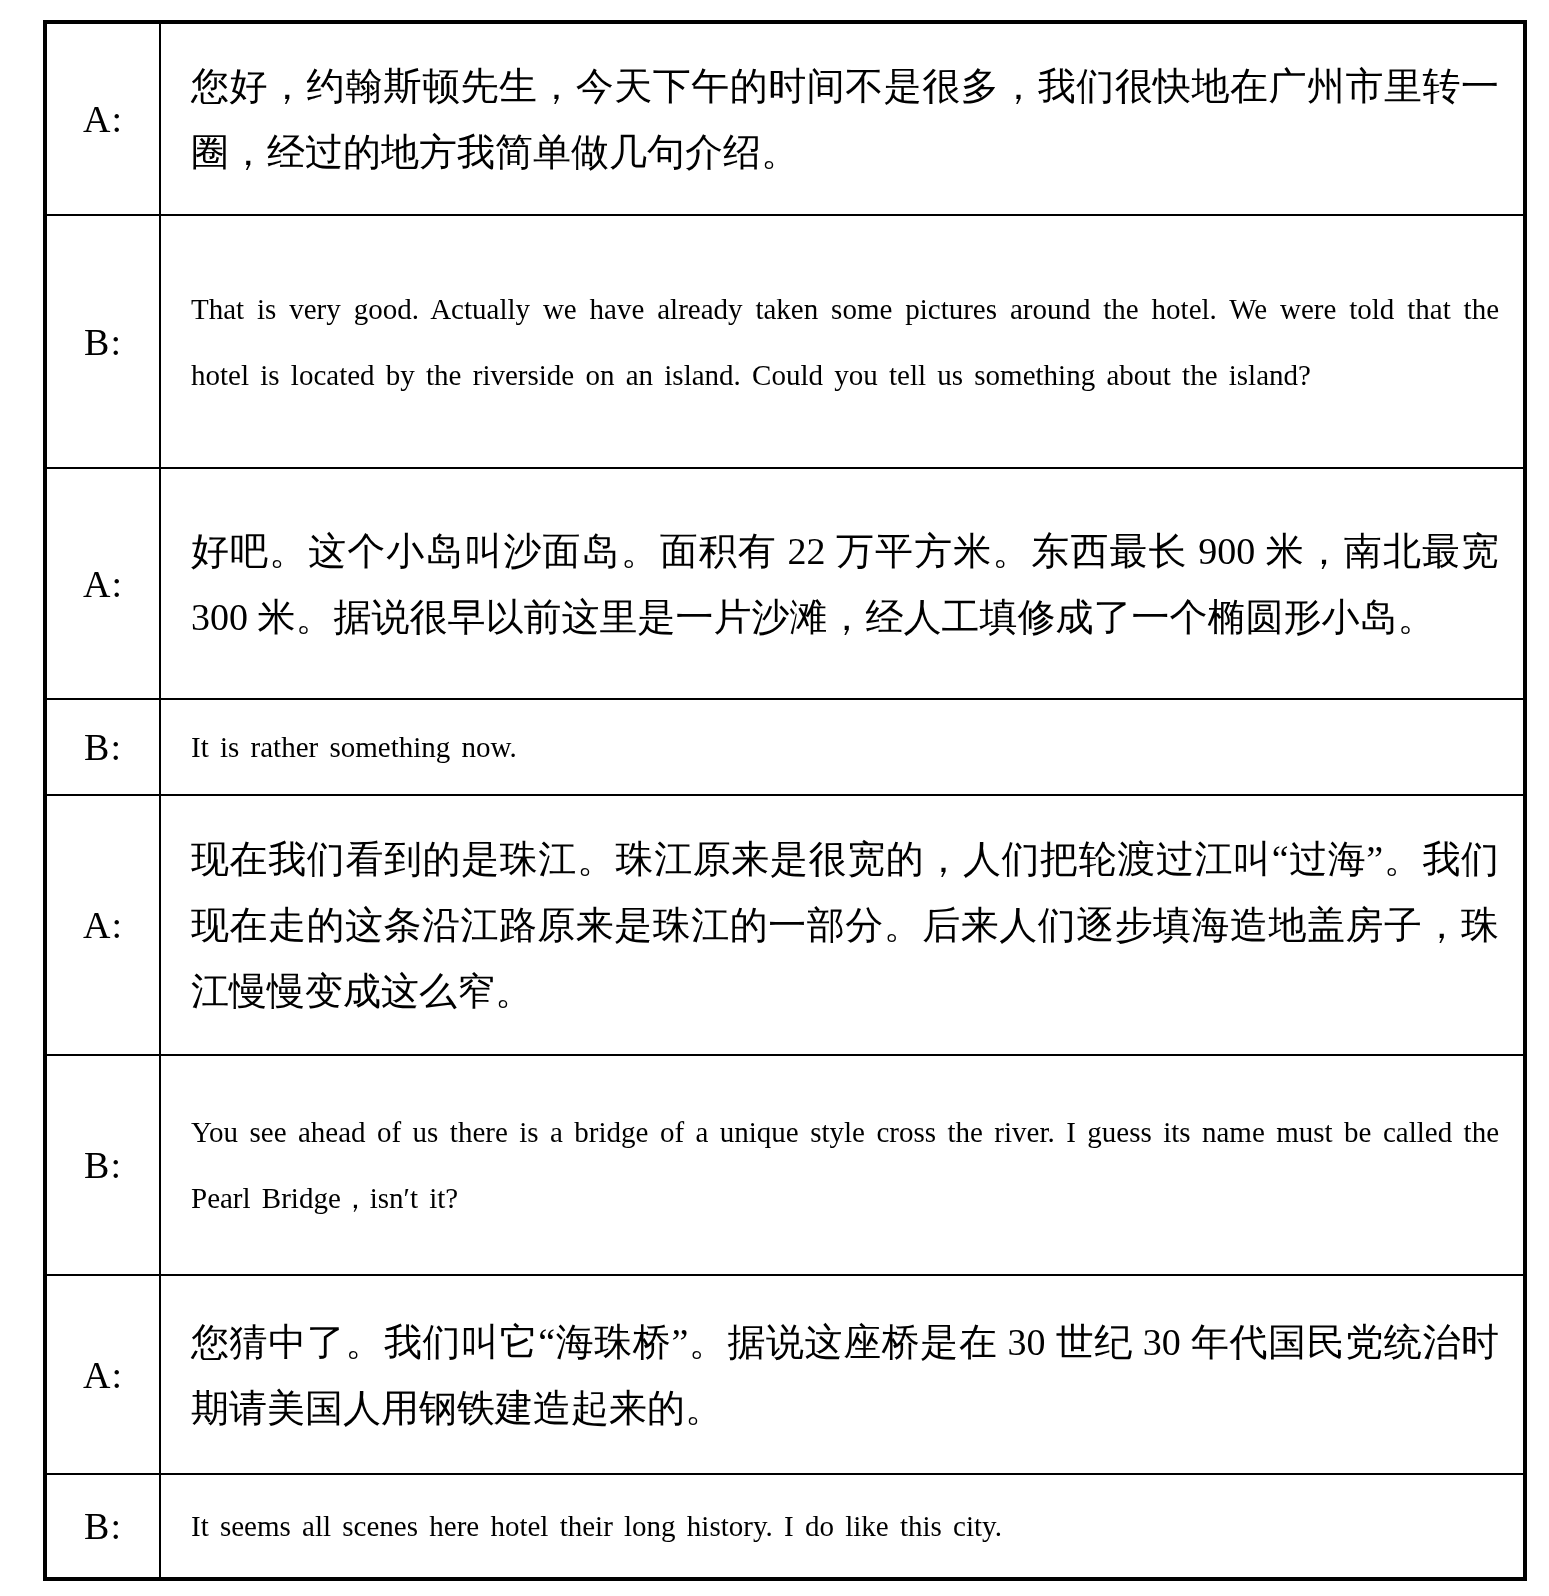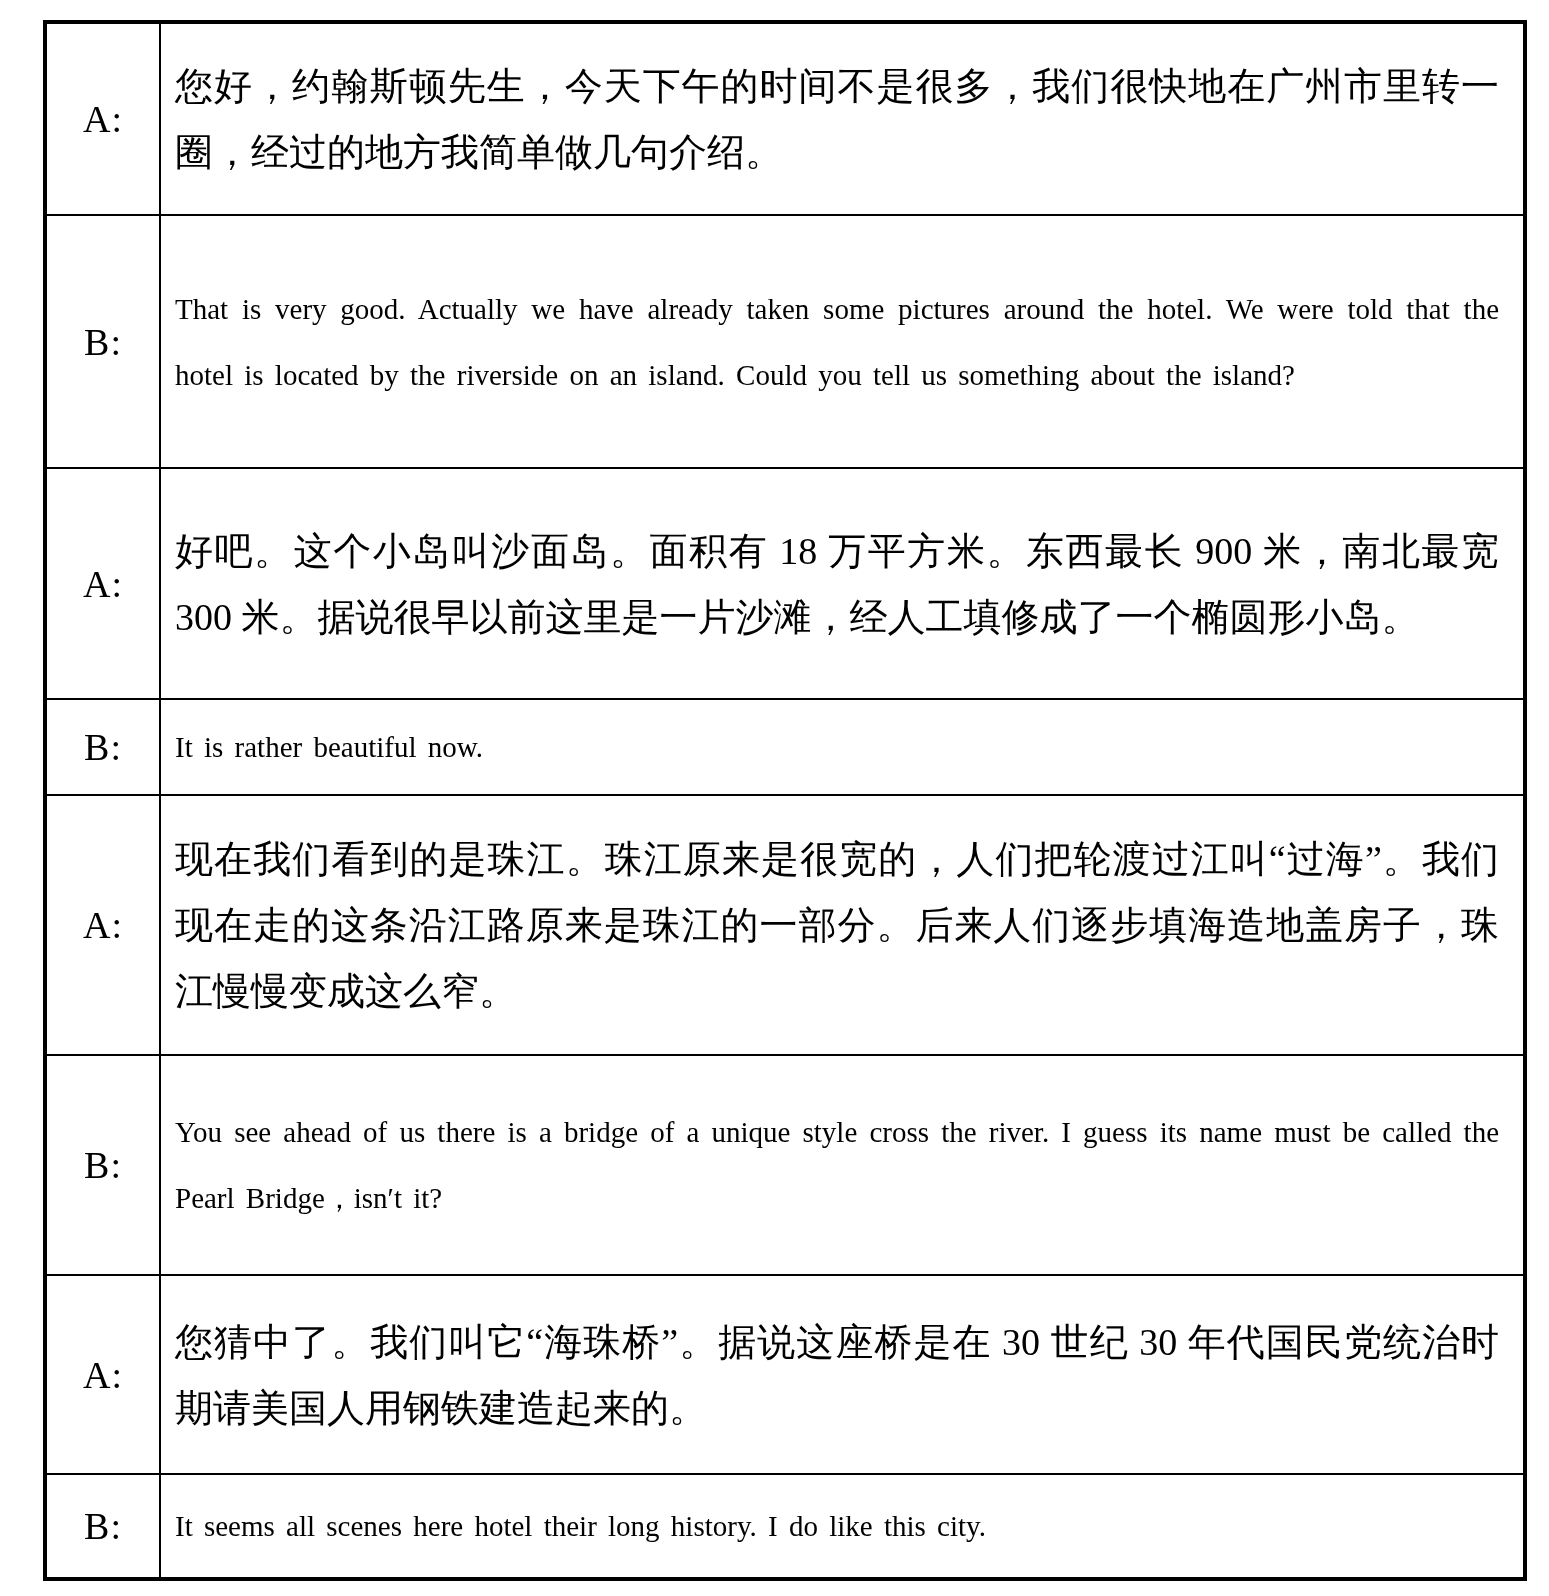--- a/index.html
+++ b/index.html
@@ -32,21 +32,21 @@
   }
   td.speaker {
     width: 110px;
     text-align: center;
     vertical-align: middle;
     font-size: 38px;
     letter-spacing: 1px;
   }
   td.text {
     vertical-align: middle;
-    padding: 10px 24px 10px 14px;
+    padding: 10px 24px 10px 30px;
   }
   td.text .para {
     text-align: justify;
     text-justify: inter-word;
     line-height: 66px;
   }
   tr.zh td.text .para { font-size: 38px; }
   tr.en td.text .para { font-size: 29px; word-spacing: 4px; }
 
   
@@ -72,27 +72,27 @@
     </tr>
     <tr class="en h2">
       <td class="speaker">B:</td>
       <td class="text">
         <div class="para">That is very good. Actually we have already taken some pictures around the hotel. We were told that the hotel is located by the riverside on an island. Could you tell us something about the island?</div>
       </td>
     </tr>
     <tr class="zh h3">
       <td class="speaker">A:</td>
       <td class="text">
-        <div class="para">好吧。这个小岛叫沙面岛。面积有 18 万平方米。东西最长 900 米，南北最宽 300 米。据说很早以前这里是一片沙滩，经人工填修成了一个椭圆形小岛。</div>
+        <div class="para">好吧。这个小岛叫沙面岛。面积有 22 万平方米。东西最长 900 米，南北最宽 300 米。据说很早以前这里是一片沙滩，经人工填修成了一个椭圆形小岛。</div>
       </td>
     </tr>
     <tr class="en h4">
       <td class="speaker">B:</td>
       <td class="text">
-        <div class="para">It is rather beautiful now.</div>
+        <div class="para">It is rather something now.</div>
       </td>
     </tr>
     <tr class="zh h5">
       <td class="speaker">A:</td>
       <td class="text">
         <div class="para">现在我们看到的是珠江。珠江原来是很宽的，人们把轮渡过江叫“过海”。我们现在走的这条沿江路原来是珠江的一部分。后来人们逐步填海造地盖房子，珠江慢慢变成这么窄。</div>
       </td>
     </tr>
     <tr class="en h6">
       <td class="speaker">B:</td>

